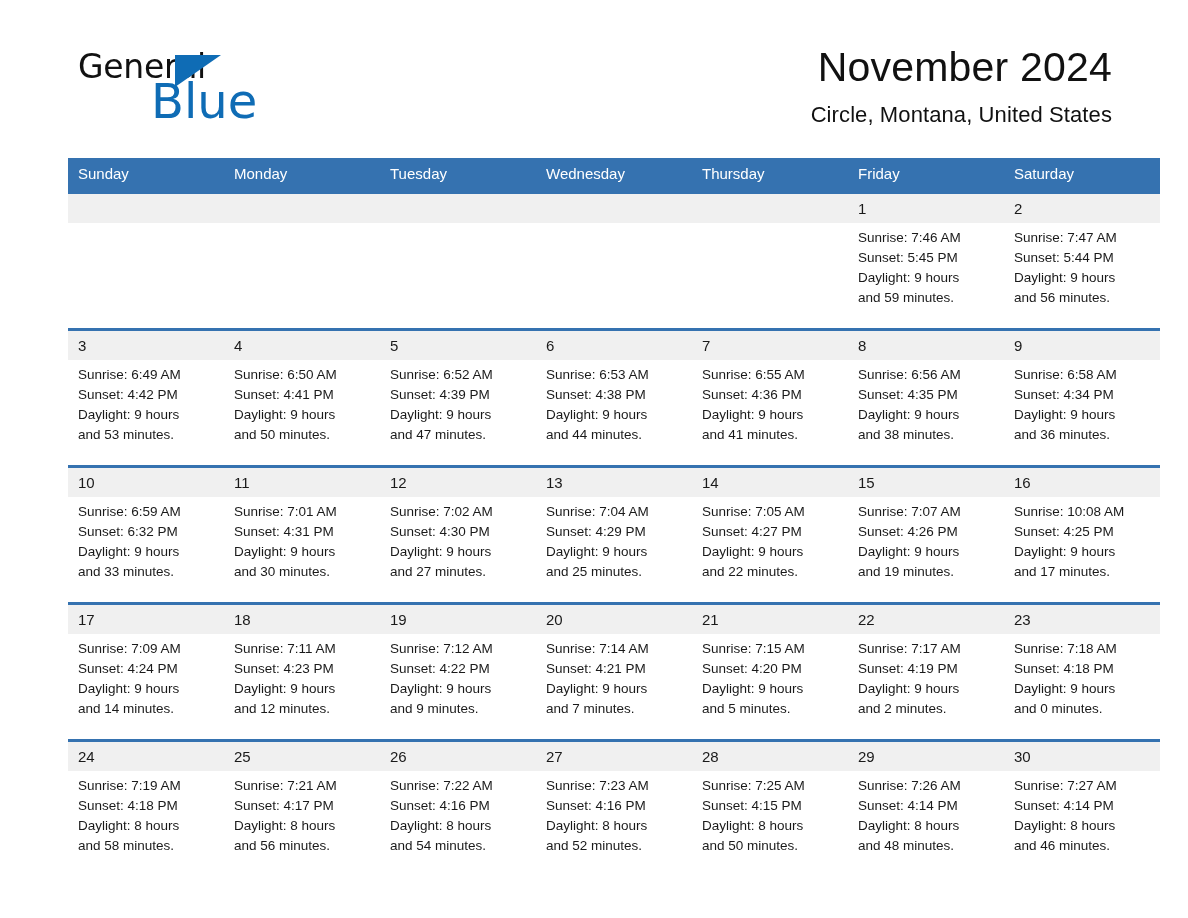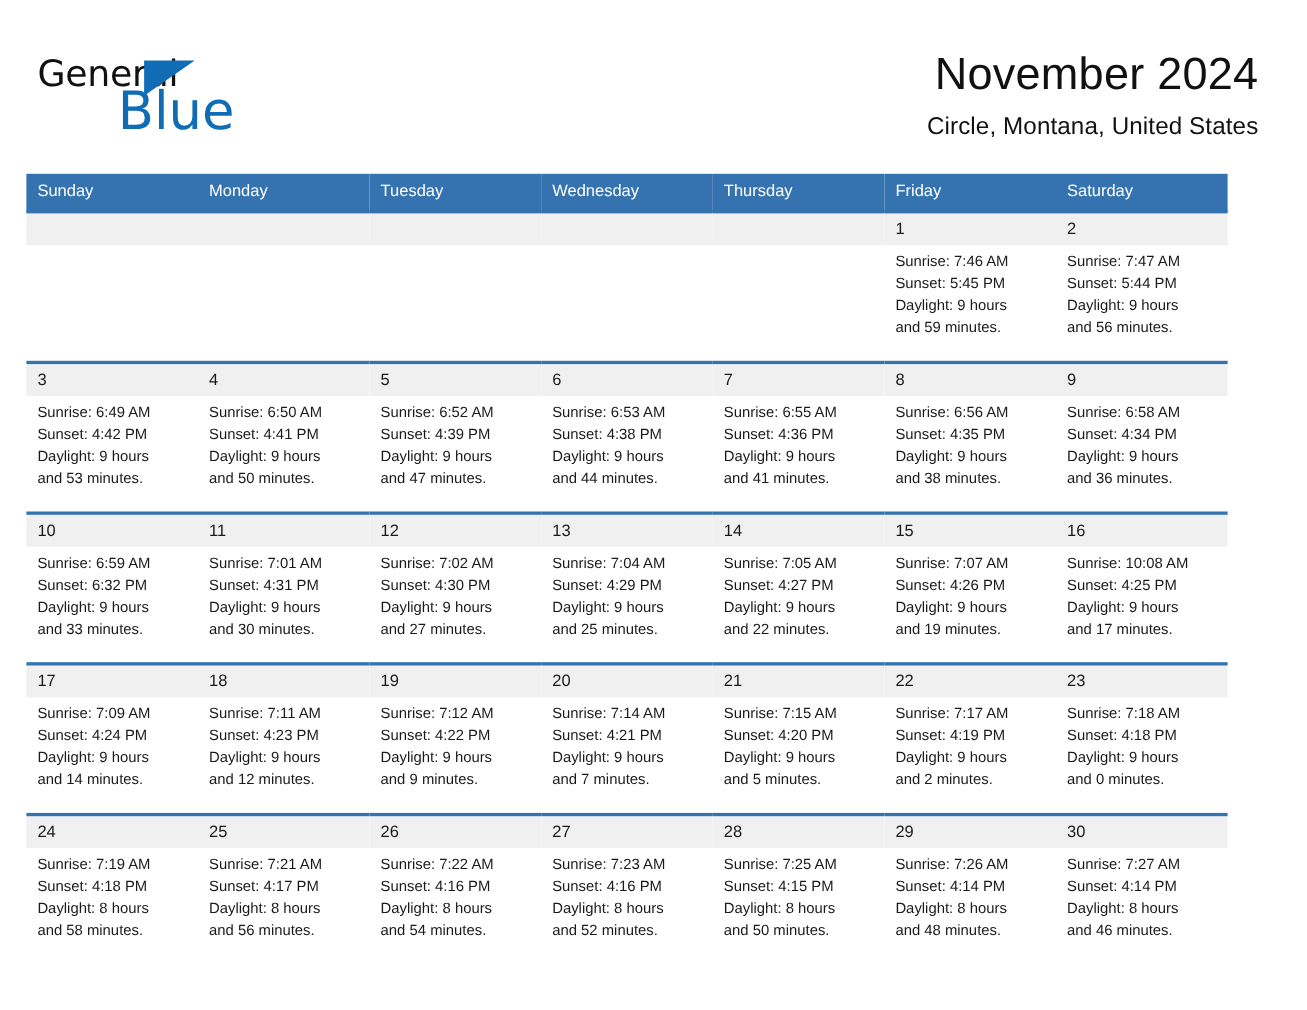--- a/index.html
+++ b/index.html
@@ -12,21 +12,21 @@
     height: 918px;
     font-family: "Liberation Sans", sans-serif;
     color: #1a1a1a;
     overflow: hidden;
   }
   .page {
     position: relative;
     width: 1188px;
     height: 918px;
     box-sizing: border-box;
-    padding: 0 24px;
+    padding: 0 68px;
   }
 
   
   .topbar {
     height: 158px;
     position: relative;
   }
   .logo {
     position: absolute;
     left: 10px;
@@ -57,21 +57,21 @@
     position: absolute;
     left: 73px;
     top: 33px;
     font-size: 48px;
     color: #0f6cb5;
     line-height: 40px;
     font-family: "DejaVu Sans", sans-serif;
   }
   .title-block {
     position: absolute;
-    right: 20px;
+    right: 8px;
     top: 42px;
     text-align: right;
   }
   .month-title {
     font-size: 41px;
     font-weight: normal;
     color: #111111;
     line-height: 50px;
     letter-spacing: 0.2px;
   }

